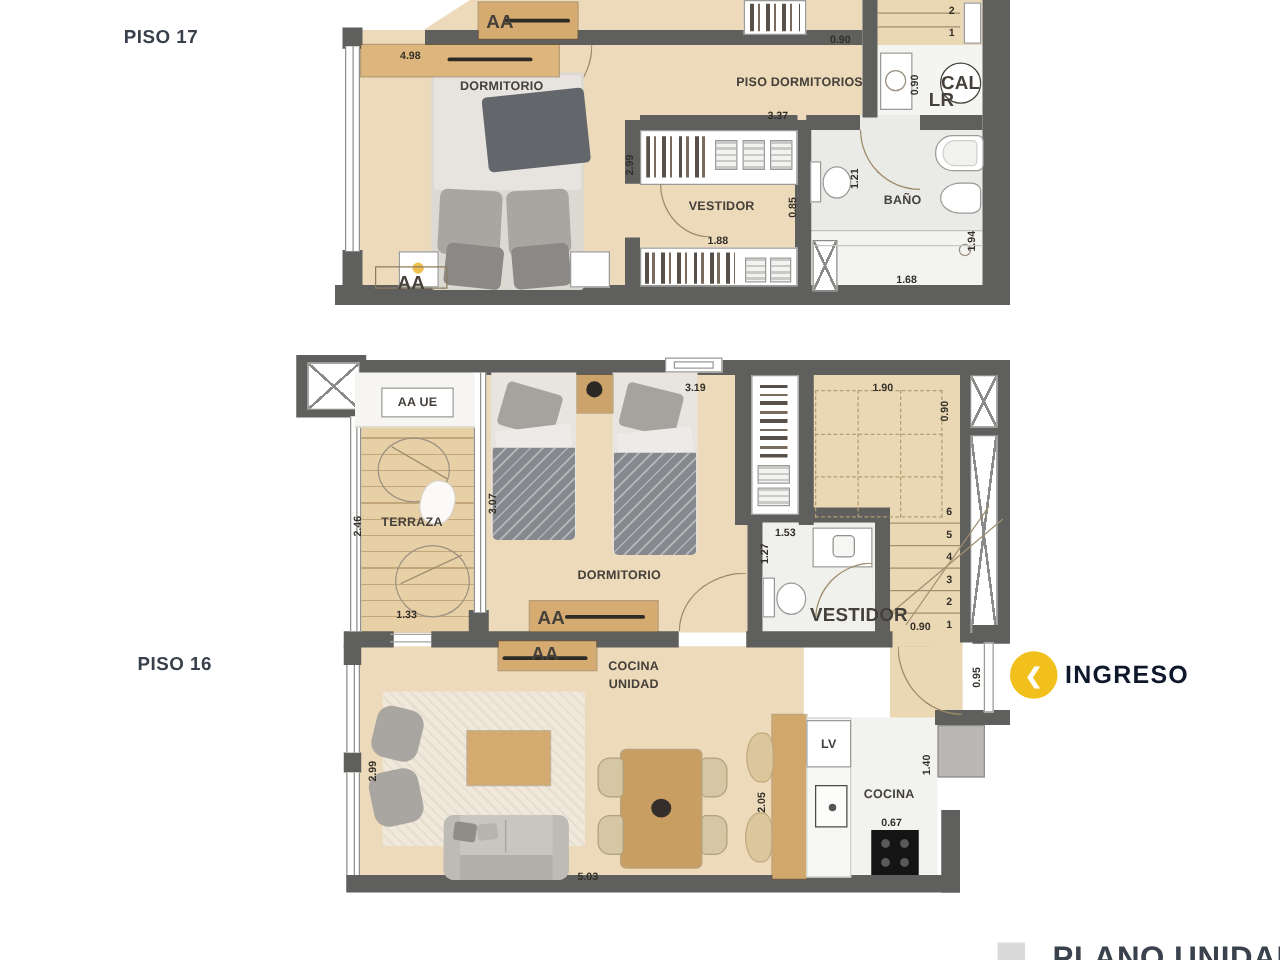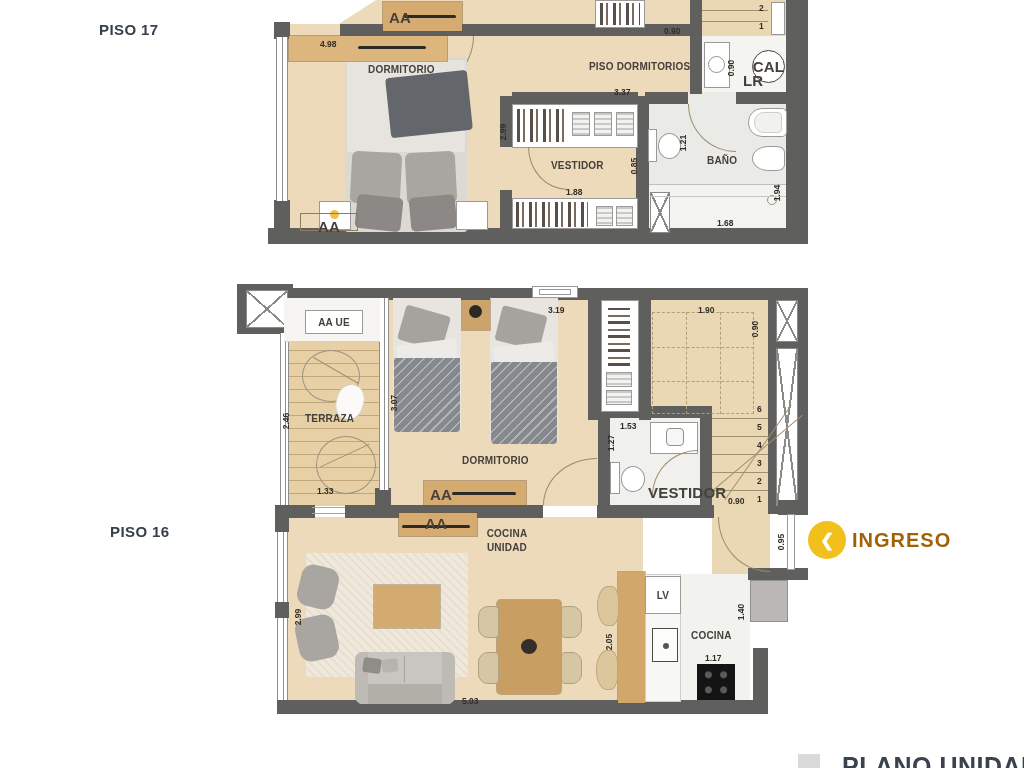--- a/index.html
+++ b/index.html
@@ -277,34 +277,34 @@
   <div class="lbl s9" style="left:648px;top:484px">VESTIDOR</div>
   <div class="lbl" style="left:452px;top:528px;width:110px;text-align:center">COCINA</div>
   <div class="lbl" style="left:452px;top:542px;width:110px;text-align:center">UNIDAD</div>
   <div class="lbl" style="left:691px;top:630px">COCINA</div>
   <div class="dim" style="left:548px;top:305px">3.19</div>
   <div class="dim" style="left:698px;top:305px">1.90</div>
   <div class="dim" style="left:317px;top:486px">1.33</div>
   <div class="dim" style="left:620px;top:421px">1.53</div>
   <div class="dim" style="left:728px;top:496px">0.90</div>
   <div class="dim" style="left:462px;top:696px">5.03</div>
-  <div class="dim" style="left:705px;top:653px">1.17</div>
+  <div class="dim" style="left:705px;top:653px">0.67</div>
   <div class="dim v" style="left:744px;top:324px">0.90</div>
   <div class="dim v" style="left:383px;top:398px">3.07</div>
   <div class="dim v" style="left:275px;top:416px">2.46</div>
   <div class="dim v" style="left:600px;top:438px">1.27</div>
   <div class="dim v" style="left:770px;top:537px">0.95</div>
   <div class="dim v" style="left:287px;top:612px">2.99</div>
   <div class="dim v" style="left:598px;top:637px">2.05</div>
   <div class="dim v" style="left:730px;top:607px">1.40</div>
 
   <div class="title" style="left:99px;top:21px">PISO 17</div>
   <div class="title" style="left:110px;top:523px">PISO 16</div>
 
   <div class="abs" style="left:808px;top:521px;width:38px;height:38px;background:#F2C01C;border-radius:50%;display:flex;align-items:center;justify-content:center">
     <span style="color:#fff;font-weight:700;font-size:17px;line-height:1">❮</span>
   </div>
-  <div class="abs" style="left:852px;top:529px;color:#a16207;font-weight:700;font-size:20px;letter-spacing:1px;white-space:nowrap">INGRESO</div>
+  <div class="abs" style="left:852px;top:529px;color:#0f172a;font-weight:700;font-size:20px;letter-spacing:1px;white-space:nowrap">INGRESO</div>
 
   <div class="abs" style="left:798px;top:754px;width:22px;height:14px;background:#dadada"></div>
   <div class="abs" style="left:842px;top:752px;color:#3a424d;font-weight:700;font-size:25px;letter-spacing:.5px;white-space:nowrap">PLANO UNIDAD</div>
 
 </div>
 
 </body></html>

